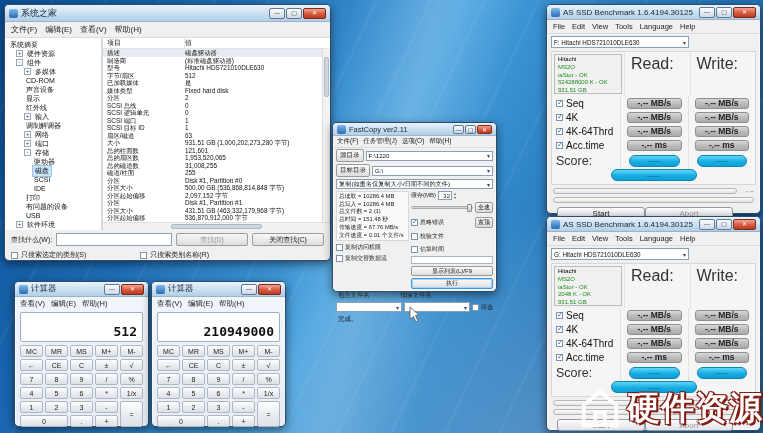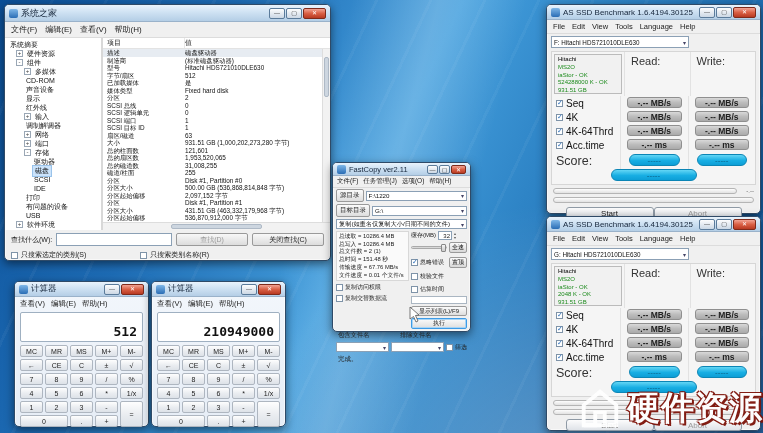--- a/index.html
+++ b/index.html
@@ -59,21 +59,21 @@
   .calc .titlebar{height:15px;font-size:8.5px;}
   .calc .menubar{font-size:7.5px;gap:6px;background:transparent;border-bottom:none;padding:2px 5px;}
   .cdisplay{margin:1px 5px;height:30px;background:#fff;border:1px solid #9fb0c1;border-radius:2px;
     display:flex;align-items:flex-end;justify-content:flex-end;padding:2px 5px;
     font-family:"DejaVu Sans Mono",monospace;font-weight:bold;font-size:13px;color:#111;}
   .ckeys{display:grid;grid-template-columns:repeat(5,1fr);grid-auto-rows:12px;gap:2px;margin:3px 5px;}
   .ckey{display:flex;align-items:center;justify-content:center;font-size:7px;color:#222;
     background:linear-gradient(#fefefe,#e9ecf0 55%,#dde2e8);border:1px solid #aeb6c0;border-radius:2px;}
   .ckey.tall{grid-row:span 2;} .ckey.wide{grid-column:span 2;}
   
-  .fastcopy{left:332px;top:122px;width:139px;height:170px;margin-top:40px;}
+  .fastcopy{left:332px;top:122px;width:165px;height:170px;}
   .fastcopy .titlebar{height:13px;font-size:7.5px;}
   .fastcopy .cap{width:11px;height:9px;} .fastcopy .cap.close{width:15px;}
   .fc-menu{font-size:6.5px;gap:5px;padding:1px 4px;}
   .fc-row{display:flex;align-items:center;gap:2px;padding:1px 3px;}
   .fc-btn{font-size:6.5px;border:1px solid #9a9a9a;border-radius:2px;padding:1px 3px;white-space:nowrap;
     background:linear-gradient(#fbfbfb,#dedede);color:#222;}
   .fc-combo{flex:1;height:10px;background:#fff;border:1px solid #8ba0b5;font-size:6.2px;color:#111;
     display:flex;align-items:center;padding:0 2px;white-space:nowrap;overflow:hidden;}
   .arr{margin-left:auto;font-size:6px;color:#446;flex:none;}
   .fc-mid{display:flex;gap:2px;padding:1px 3px;}
@@ -98,41 +98,41 @@
   #assd0{left:546px;top:4px;height:210px;}
   #assd1{left:546px;top:216px;height:215px;}
   .assd .titlebar{height:15px;font-size:8px;}
   .assd .menubar{font-size:7.5px;gap:7px;}
   .driverow{display:flex;padding:2px 4px;}
   .dcombo{width:138px;height:12px;background:#fff;border:1px solid #8ba0b5;font-size:6.3px;color:#111;
     display:flex;align-items:center;padding:0 2px;white-space:nowrap;overflow:hidden;}
   .bench{margin:1px 4px;background:#f5f5f5;border:1px solid #d6d6d6;}
   .brow{display:flex;align-items:stretch;}
   .bcol1{width:68px;flex:none;}
-  .bcol{flex:1;border-left:1px solid #e2e2e2;display:flex;align-items:flex-start;}
+  .bcol{flex:1;border-left:1px solid #e2e2e2;display:flex;align-items:center;}
   .info{margin:2px;border:1px solid #bbb;background:#f1f1f1;font-size:6px;line-height:7.8px;padding:1px 3px;white-space:nowrap;overflow:hidden;}
   .info div{color:#1c8a1c;}
   .info div:first-child{color:#000;}
-  .hdr{font-size:11px;color:#333;padding:3px 6px;align-items:flex-start!important;}
+  .hdr{font-size:16px;color:#333;padding:3px 6px;align-items:flex-start!important;}
   .blabel{display:flex;align-items:center;gap:3px;font-size:10px;color:#111;padding:0 0 0 4px;}
   .bdata{height:14px;}
   .bval{flex:1;margin:1px 6px;height:11px;border:1px solid #8f8f8f;border-radius:3px;
     background:linear-gradient(#d9d9d9,#bcbcbc 50%,#aaa);font-size:8.5px;font-weight:bold;color:#222;
     display:flex;align-items:center;justify-content:center;}
   .scorerow{height:17px;}
   .score-label{font-size:12.5px;color:#333;padding:2px 0 0 4px;}
   .scorebtn{flex:1;margin:2px 8px;height:12px;border:1px solid #0b85b5;border-radius:6px;
     background:linear-gradient(#63d6f5,#18aee3 55%,#0d9ed6);color:#0a5d82;font-size:8px;
     display:flex;align-items:center;justify-content:center;}
   .scorecenter{display:flex;justify-content:center;border-top:none;}
   .scorecenter .scorebtn{flex:none;width:86px;margin:0 0 3px 0;}
   .pbarrow{display:flex;align-items:center;gap:3px;margin:3px 6px 0 6px;}
   .pbar{flex:1;height:6px;border:1px solid #b5b5b5;border-radius:3px;background:linear-gradient(#fdfdfd,#e2e2e2);}
   .ptext{font-size:6px;color:#666;width:14px;text-align:right;}
-  .btnrow{display:flex;justify-content:center;margin:4px 10px 0 10px;}
+  .btnrow{display:flex;justify-content:flex-start;margin:4px 10px 0 10px;}
   .gbtn{width:88px;height:12px;font-size:8px;border:1px solid #8f9aa5;border-radius:3px;
     background:linear-gradient(#fcfcfc,#dfe3e8);color:#222;}
   .gbtn.disabled{color:#9a9a9a;}
   
   .watermark{position:absolute;right:0;bottom:2px;z-index:60;display:flex;flex-direction:column;align-items:flex-end;pointer-events:none;opacity:.95;}
   .wm-top{display:flex;align-items:center;gap:4px;}
   .wm-text{font-size:33px;font-weight:bold;color:#fff;letter-spacing:1px;
     text-shadow:2px 2px 0 #7d1208,-1px -1px 0 #7d1208,1px -1px 0 #7d1208,-1px 1px 0 #7d1208,2px 0 0 #7d1208;}
   .wm-url{font-size:11px;font-weight:bold;color:#8c1408;letter-spacing:2.5px;margin-right:4px;
     text-shadow:1px 1px 0 rgba(255,255,255,.4);}

